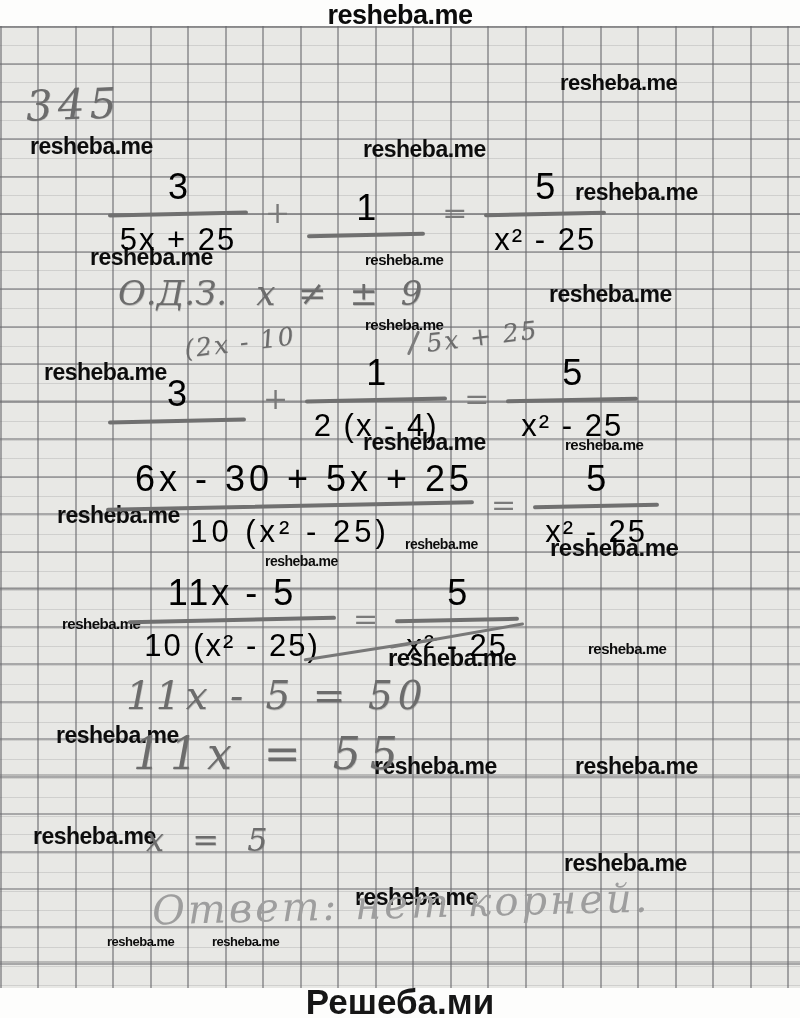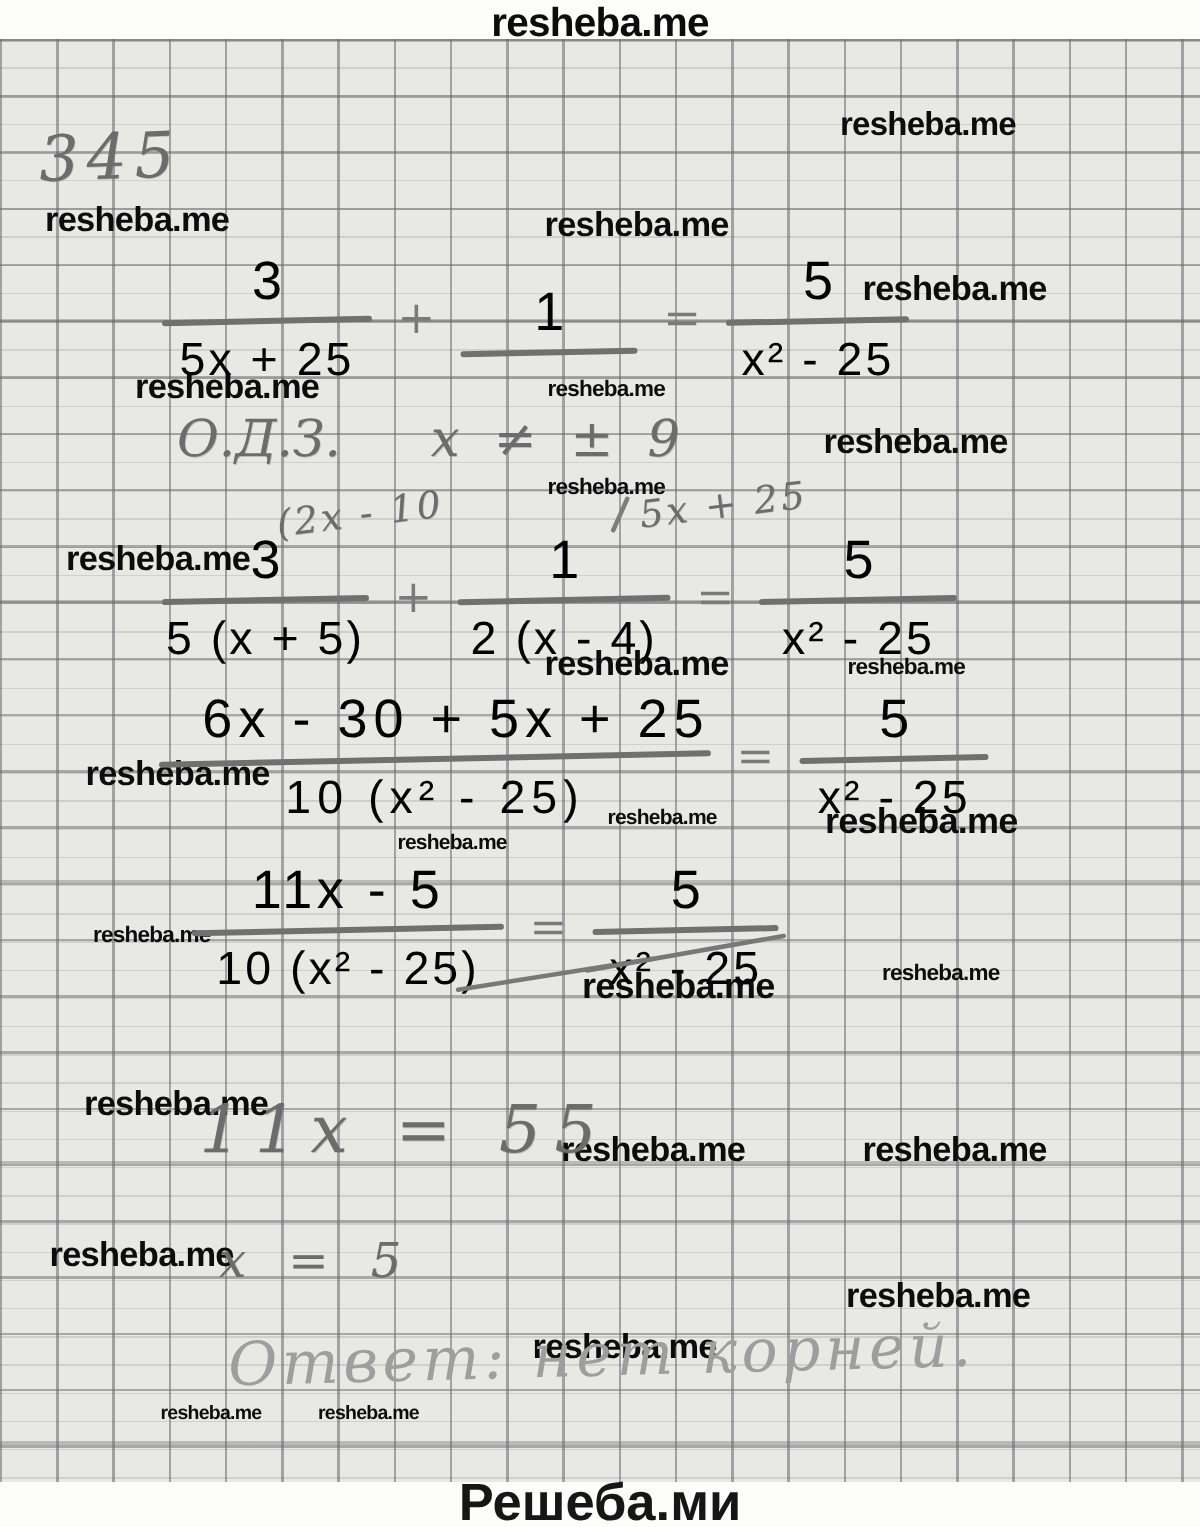--- a/index.html
+++ b/index.html
@@ -99,34 +99,33 @@
       <span class="bar"></span>
     </div>
     <span class="op">=</span>
     <div class="frac" style="width:122px;">
       <span class="num">5</span>
       <span class="bar"></span>
       <span class="den">x² - 25</span>
     </div>
   </div>
 
-  <div class="eqrow hw" style="left:118px; top:276px; font-size:34px; gap:60px;">
+  <div class="eqrow hw" style="left:118px; top:276px; font-size:34px; gap:29px;">
     <span>О.Д.З.</span>
     <span style="letter-spacing:6px;">x ≠ ± 9</span>
   </div>
 
   <span class="hw ann" style="left:184px; top:330px; transform:rotate(-7deg);">(2x - 10</span>
   <span class="caret" style="left:412px; top:330px;"></span>
   <span class="hw ann" style="left:426px; top:324px; transform:rotate(-7deg);">5x + 25</span>
 
   <div class="eqrow" style="left:108px; top:352px;">
     <div class="frac" style="width:138px;">
       <span class="num">3</span>
       <span class="bar"></span>
-      <span class="den">5 (x + 5)</span>
     </div>
     <span class="op">+</span>
     <div class="frac" style="width:142px;">
       <span class="num">1</span>
       <span class="bar"></span>
       <span class="den">2 (x - 4)</span>
     </div>
     <span class="op">=</span>
     <div class="frac" style="width:132px;">
       <span class="num">5</span>
@@ -158,20 +157,21 @@
     </div>
     <span class="op">=</span>
     <div class="frac" style="width:124px; position:relative;">
       <span class="num">5</span>
       <span class="bar"></span>
       <span class="den">x² - 25</span>
       <span class="strike" style="left:-6px; top:62px; width:136px; transform:rotate(-10deg);"></span>
     </div>
   </div>
 
+  <span class="hw simple" style="left:126px; top:676px; font-size:39px; letter-spacing:5px;">11x - 5 = 50</span>
   <span class="hw simple" style="left:133px; top:732px; font-size:44px; letter-spacing:9px;">11x = 55</span>
   <span class="hw simple" style="left:146px; top:824px; font-size:32px; letter-spacing:9px;">x = 5</span>
 
   <span class="hw light simple" style="left:152px; top:884px; font-size:40px; letter-spacing:3px; transform:rotate(-1.5deg);">Ответ: нет корней.</span>
 
   <div class="footer">Решеба.ми</div>
 
 </div>
 
 </body></html>

